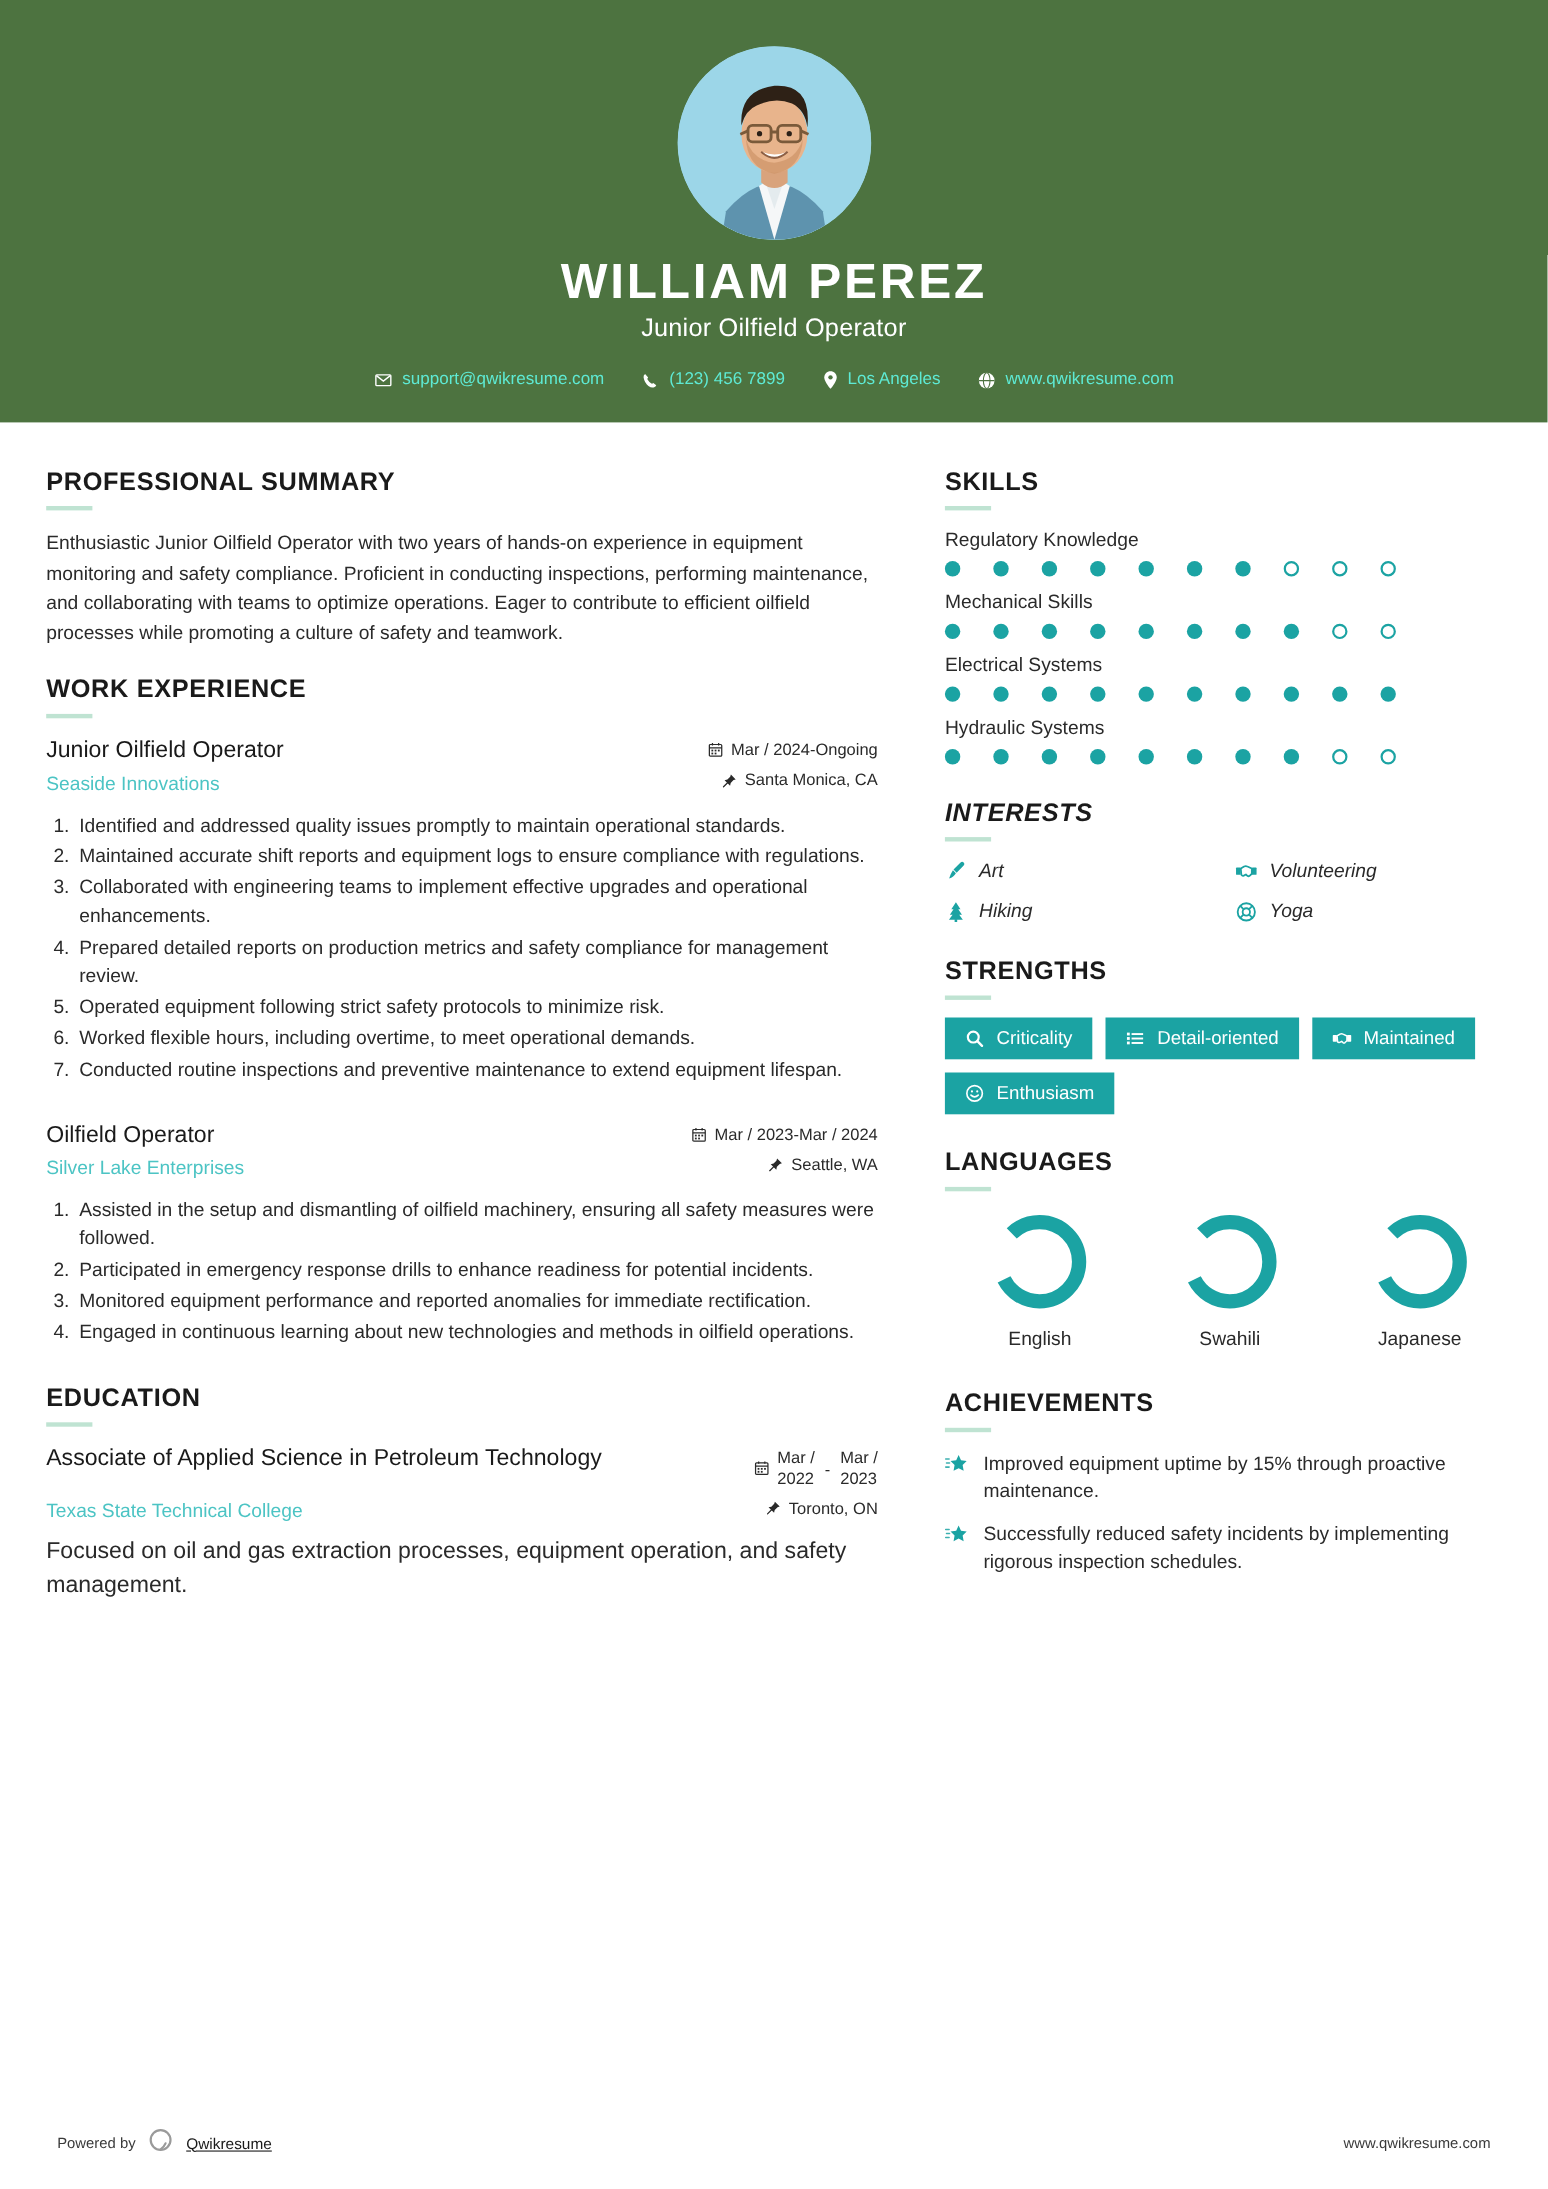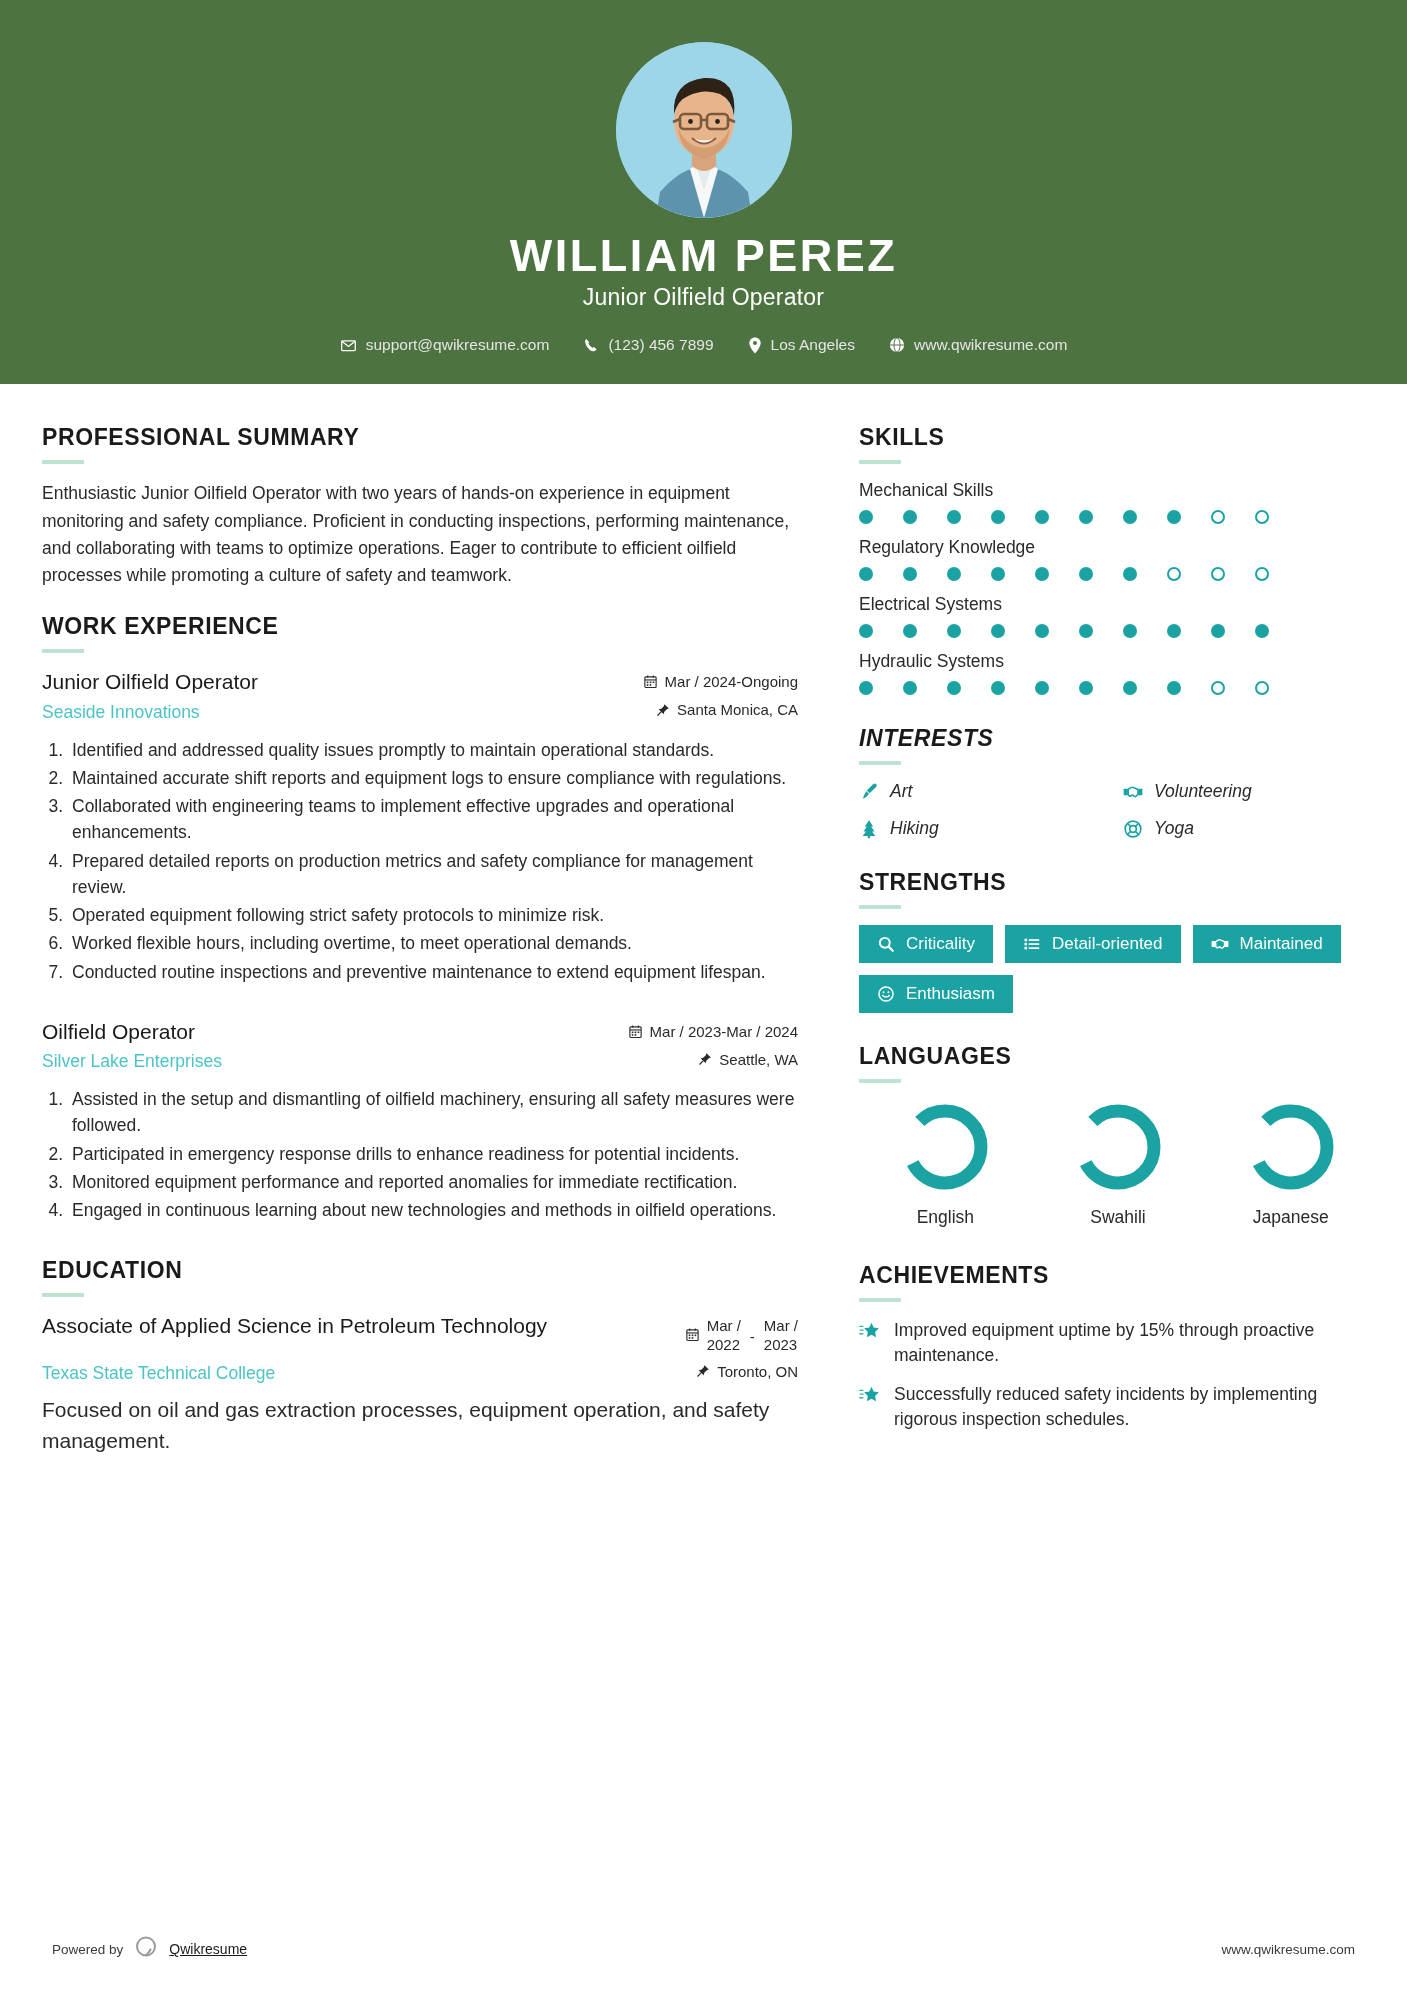--- a/index.html
+++ b/index.html
@@ -45,23 +45,23 @@
   .contact-row {
     margin-top: 25px;
     display: flex;
     justify-content: center;
     align-items: center;
     gap: 0px;
     flex-wrap: nowrap;
   }
   .contact-item {
     display: flex;
-    align-items: center;
+    align-items: flex-end;
     gap: 9px;
-    color: #e5e5e5;
+    color: #5eead4;
     font-size: 15.5px;
     padding: 0 17px;
     white-space: nowrap;
   }
   .contact-item svg { display: block; flex: 0 0 auto; }
 
   
   .content {
     display: flex;
     padding: 40px 42px 0 42px;
@@ -476,45 +476,45 @@
 
   </div>
 
   <div class="col-right">
 
     <div class="section">
       <div class="sec-title">SKILLS</div>
       <div class="sec-rule"></div>
       <div id="skills-list">
           <div class="skill">
-            <div class="skill-name">Mechanical Skills</div>
+            <div class="skill-name">Regulatory Knowledge</div>
     <div class="dots">
               <span class="dot on"></span>
               <span class="dot on"></span>
               <span class="dot on"></span>
               <span class="dot on"></span>
               <span class="dot on"></span>
               <span class="dot on"></span>
               <span class="dot on"></span>
-              <span class="dot on"></span>
+              <span class="dot off"></span>
               <span class="dot off"></span>
               <span class="dot off"></span>
             </div>
           </div>
           <div class="skill">
-            <div class="skill-name">Regulatory Knowledge</div>
+            <div class="skill-name">Mechanical Skills</div>
     <div class="dots">
               <span class="dot on"></span>
               <span class="dot on"></span>
               <span class="dot on"></span>
               <span class="dot on"></span>
               <span class="dot on"></span>
               <span class="dot on"></span>
               <span class="dot on"></span>
-              <span class="dot off"></span>
+              <span class="dot on"></span>
               <span class="dot off"></span>
               <span class="dot off"></span>
             </div>
           </div>
           <div class="skill">
             <div class="skill-name">Electrical Systems</div>
     <div class="dots">
               <span class="dot on"></span>
               <span class="dot on"></span>
               <span class="dot on"></span>

